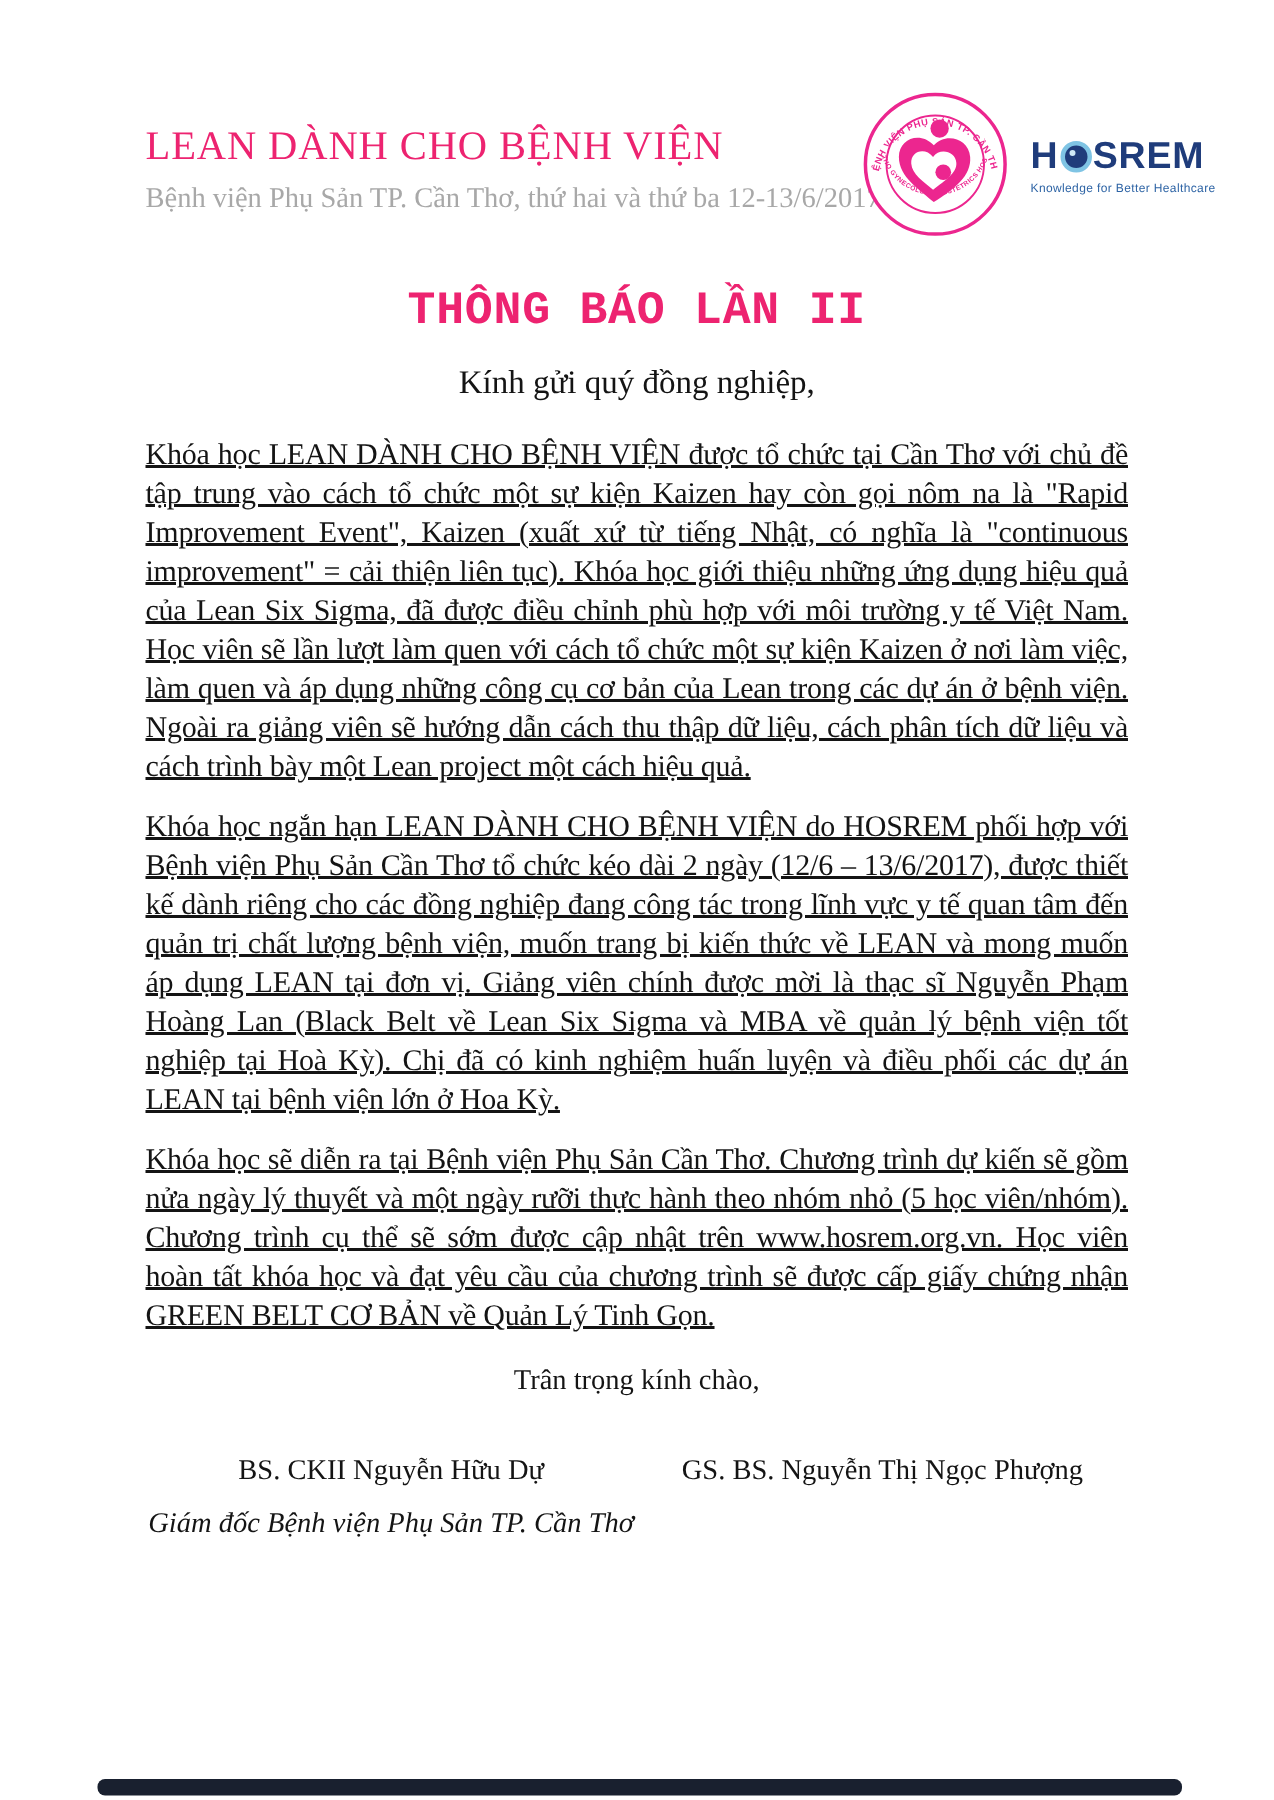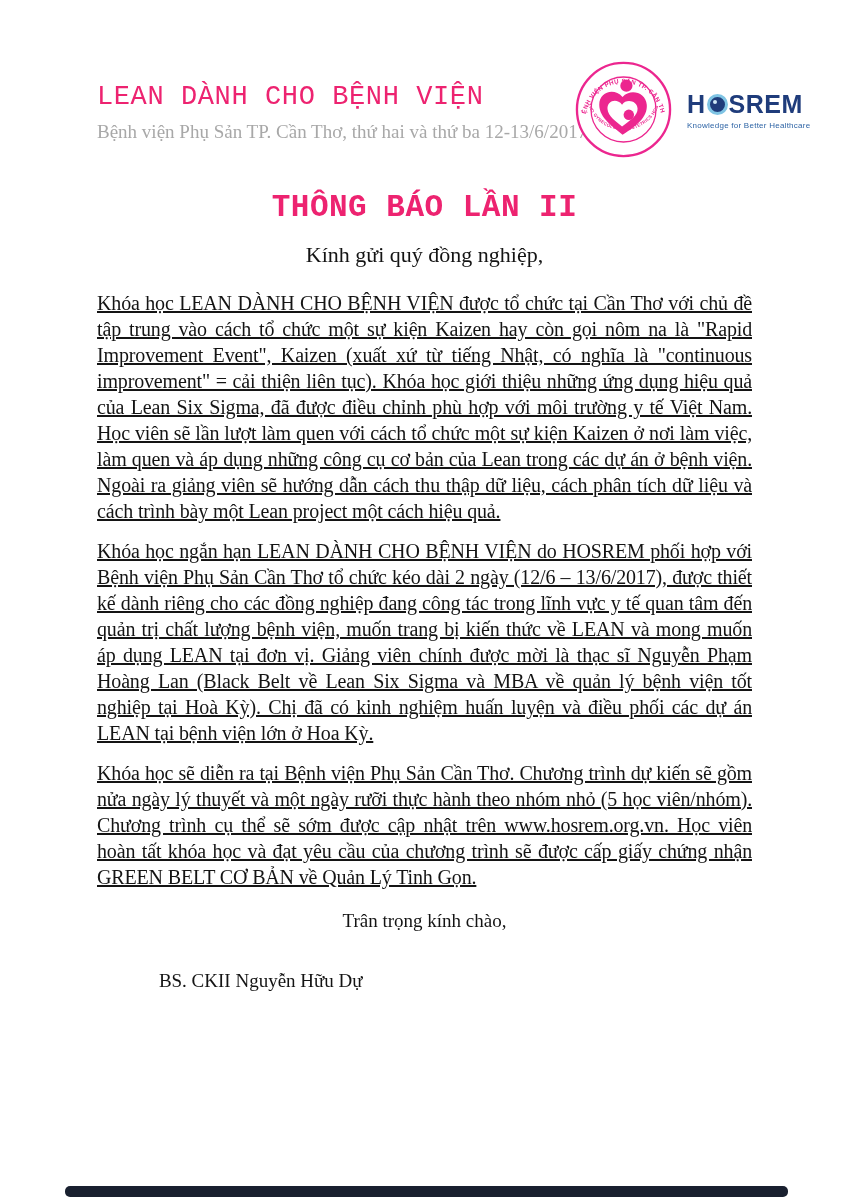--- a/index.html
+++ b/index.html
@@ -28,21 +28,20 @@
     left: 97px;
     top: 82px;
   }
   .course-title {
     margin: 0;
     font-size: 27px;
     font-weight: normal;
     letter-spacing: 0.6px;
     color: #ED2370;
     white-space: nowrap;
-    font-family: Liberation Mono, monospace;
   }
   .course-subtitle {
     margin-top: 9px;
     font-size: 19px;
     color: #A8A8A8;
     white-space: nowrap;
   }
 
   .hospital-logo {
     position: absolute;
@@ -211,21 +210,23 @@
     <p class="body-paragraph">Khóa học ngắn hạn LEAN DÀNH CHO BỆNH VIỆN do HOSREM phối hợp với Bệnh viện Phụ Sản Cần Thơ tổ chức kéo dài 2 ngày (12/6 – 13/6/2017), được thiết kế dành riêng cho các đồng nghiệp đang công tác trong lĩnh vực y tế quan tâm đến quản trị chất lượng bệnh viện, muốn trang bị kiến thức về LEAN và mong muốn áp dụng LEAN tại đơn vị. Giảng viên chính được mời là thạc sĩ Nguyễn Phạm Hoàng Lan (Black Belt về Lean Six Sigma và MBA về quản lý bệnh viện tốt nghiệp tại Hoà Kỳ). Chị đã có kinh nghiệm huấn luyện và điều phối các dự án LEAN tại bệnh viện lớn ở Hoa Kỳ.</p>
 
     <p class="body-paragraph">Khóa học sẽ diễn ra tại Bệnh viện Phụ Sản Cần Thơ. Chương trình dự kiến sẽ gồm nửa ngày lý thuyết và một ngày rưỡi thực hành theo nhóm nhỏ (5 học viên/nhóm). Chương trình cụ thể sẽ sớm được cập nhật trên www.hosrem.org.vn. Học viên hoàn tất khóa học và đạt yêu cầu của chương trình sẽ được cấp giấy chứng nhận GREEN BELT CƠ BẢN về Quản Lý Tinh Gọn.</p>
 
 
     <div class="closing">Trân trọng kính chào,</div>
 
     <div class="signatures">
       <div class="signature-block">
         <div class="signature-name">BS. CKII Nguyễn Hữu Dự</div>
+        <div class="signature-title">Giám đốc Bệnh viện Phụ Sản TP. Cần Thơ</div>
       </div>
       <div class="signature-block">
+        <div class="signature-name">GS. BS. Nguyễn Thị Ngọc Phượng</div>
       </div>
     </div>
   </div>
 
   <div class="footer-bar"></div>
 
 </div>
 
 </body></html>

